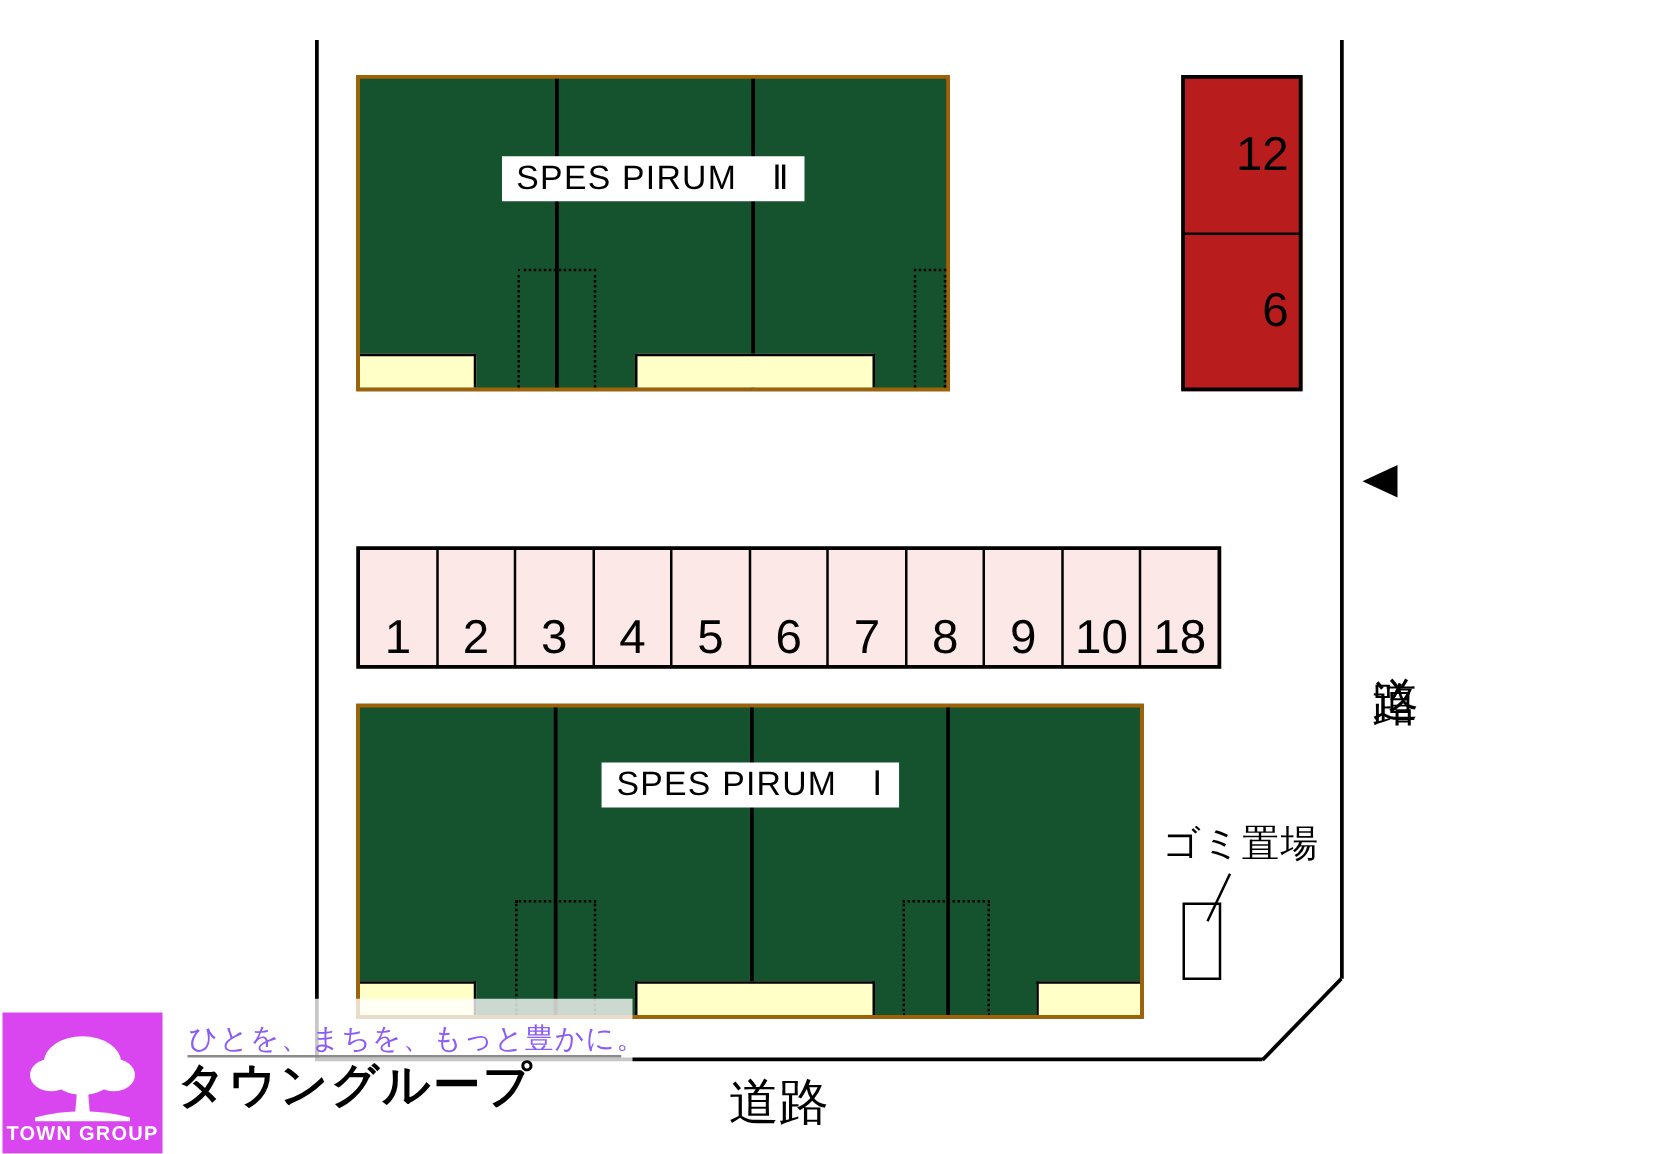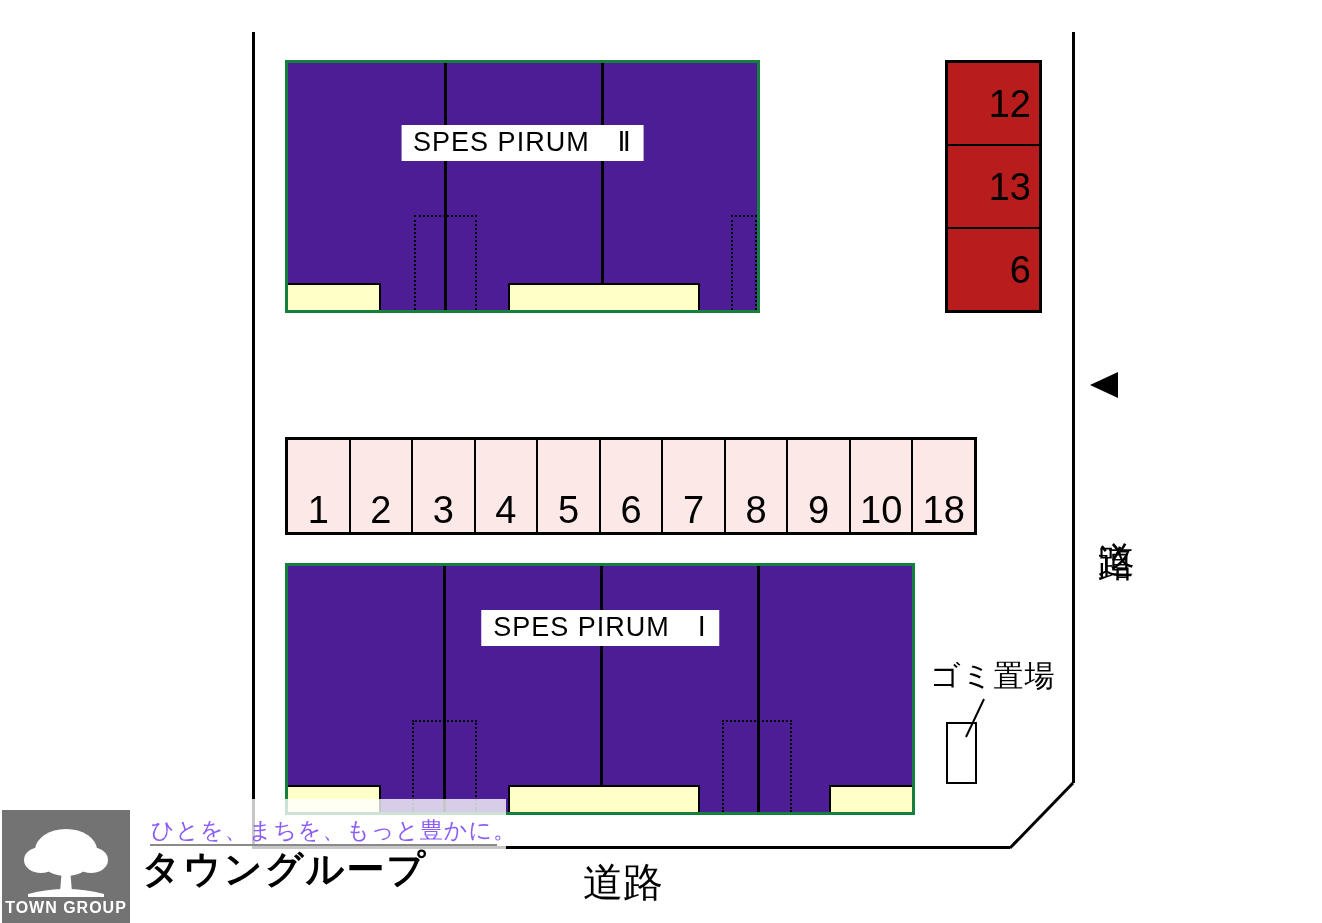--- a/index.html
+++ b/index.html
@@ -6,21 +6,21 @@
   #canvas{
     position:relative;width:1322px;height:923px;background:#ffffff;overflow:hidden;
     font-family:"Liberation Sans","DejaVu Sans",sans-serif;color:#000;
   }
 
   
   .boundary-v{position:absolute;width:0;border-left:3px solid #000;}
   .boundary-h{position:absolute;height:0;border-top:3px solid #000;}
 
   
-  .building{position:absolute;background:#4c1d95;border:3px solid #15803d;box-sizing:border-box;}
+  .building{position:absolute;background:#14532d;border:3px solid #a16207;box-sizing:border-box;}
   .divider{position:absolute;top:0;bottom:0;width:3px;background:#000;}
   .bldg-label{
     position:absolute;left:50%;transform:translateX(-50%);
     background:#fff;padding:3px 12px;font-size:27px;letter-spacing:1px;
     white-space:nowrap;line-height:1.1;
   }
   .balcony{position:absolute;bottom:0;background:#ffffc8;border:2px solid #000;border-bottom:none;box-sizing:border-box;}
   .porch{position:absolute;bottom:0;border:2px dotted #000;border-bottom:none;box-sizing:border-box;}
 
   
@@ -58,21 +58,21 @@
   }
   #road-bottom{position:absolute;left:583px;top:862px;font-size:40px;line-height:1;}
 
   
   #garbage-label{position:absolute;left:930px;top:661px;font-size:30px;line-height:1;letter-spacing:1px;}
   #garbage-box{position:absolute;left:946px;top:722px;width:31px;height:62px;background:#fff;border:2px solid #000;box-sizing:border-box;}
 
   
   #logo-overlay{position:absolute;left:0;top:799px;width:506px;height:124px;background:rgba(255,255,255,0.78);z-index:2;}
   #logo-square{
-    position:absolute;left:2px;top:810px;width:128px;height:113px;background:#737373;z-index:3;
+    position:absolute;left:2px;top:810px;width:128px;height:113px;background:#d946ef;z-index:3;
     display:flex;flex-direction:column;align-items:center;justify-content:flex-end;
   }
   #logo-square .tree{margin-bottom:2px;}
   #logo-square .town-group{font-size:16px;font-weight:bold;color:#fff;letter-spacing:1px;margin-bottom:7px;line-height:1;}
   #logo-tagline{position:absolute;left:151px;top:819px;font-size:23px;color:#8b5cf6;letter-spacing:1px;line-height:1;z-index:3;}
   #logo-underline{position:absolute;left:150px;top:844px;width:347px;height:2px;background:#8a8a8a;z-index:3;}
   #logo-brand{position:absolute;left:142px;top:849px;font-size:38px;font-weight:bold;color:#000000;letter-spacing:2px;line-height:1.1;z-index:3;font-family:Liberation Serif, serif;}
 
   svg.lines{position:absolute;left:0;top:0;z-index:1;pointer-events:none;}
 </style>
@@ -94,21 +94,20 @@
     <div class="divider" style="left:313px;"></div>
     <div class="bldg-label" style="top:62px;">SPES PIRUM　Ⅱ</div>
     <div class="balcony" style="left:0;width:93px;height:27px;border-left:none;"></div>
     <div class="balcony" style="left:220px;width:192px;height:27px;"></div>
     <div class="porch" style="left:126px;width:63px;height:95px;"></div>
     <div class="porch" style="left:443px;width:26px;height:95px;"></div>
   </div>
 
   <div id="parking-col">
     <div class="stall">12</div>
-    <div class="stall">13</div>
     <div class="stall">6</div>
   </div>
 
   <div id="entrance-arrow"></div>
 
   <div id="parking-row">
     <div class="stall">1</div>
     <div class="stall">2</div>
     <div class="stall">3</div>
     <div class="stall">4</div>

